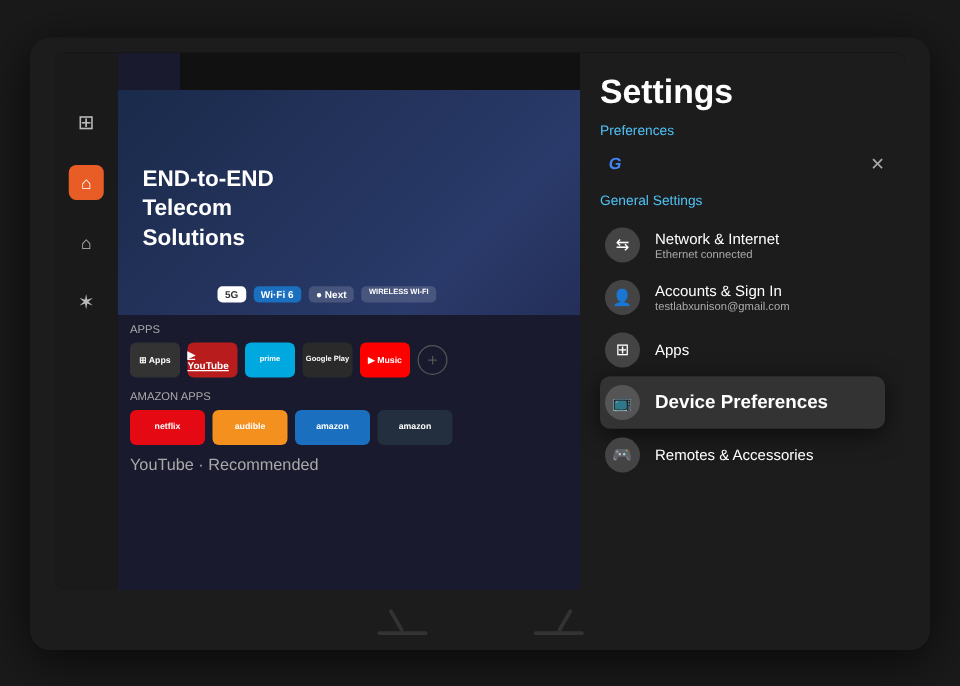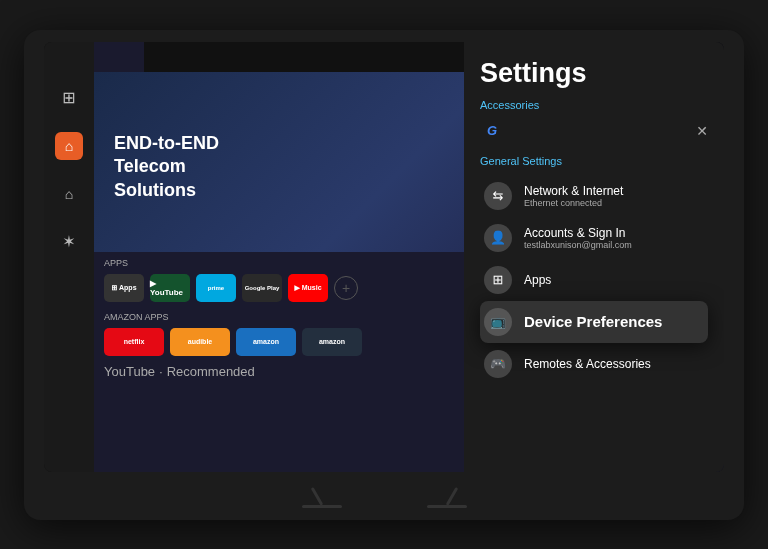--- a/index.html
+++ b/index.html
@@ -204,21 +204,21 @@
       border-radius: 5px;
       display: flex;
       align-items: center;
       justify-content: center;
       font-size: 7px;
       font-weight: bold;
       color: #fff;
     }
 
     .app-icon.apps-btn { background: #333; }
-    .app-icon.youtube { background: #14532d; }
+    .app-icon.youtube { background: #b91c1c; text-decoration: underline; }
     .app-icon.prime { background: #00a8e0; }
     .app-icon.gplay { background: #2a2a2a; }
     .app-icon.ytmusic { background: #ff0000; }
 
     .add-btn {
       width: 24px;
       height: 24px;
       border-radius: 50%;
       border: 1.5px solid #555;
       display: flex;
@@ -420,20 +420,26 @@
             <div class="banner-title" style="white-space:pre-line;">END-to-END
 Telecom
 Solutions</div>
           </div>
           <div class="banner-products">
             <div class="product-shape" style="width:22px;height:60px;"></div>
             <div class="product-shape" style="width:18px;height:50px;"></div>
             <div class="product-shape" style="width:18px;height:55px;"></div>
             <div class="product-shape" style="width:14px;height:70px;"></div>
             <div class="product-shape" style="width:14px;height:65px;"></div>
+          </div>
+          <div class="badge-row">
+            <div class="badge g5">5G</div>
+            <div class="badge wifi">Wi·Fi 6</div>
+            <div class="badge">● Next</div>
+            <div class="badge" style="font-size:6px;">WIRELESS WI-FI</div>
           </div>
         </div>
 
         <div class="apps-row">
           <div class="section-label">Apps</div>
           <div class="app-icons">
             <div class="app-icon apps-btn">⊞ Apps</div>
             <div class="app-icon youtube" style="font-size:8px;">▶ YouTube</div>
             <div class="app-icon prime" style="font-size:6px;">prime</div>
             <div class="app-icon gplay" style="font-size:6px;">Google Play</div>
@@ -454,21 +460,21 @@
 
         <div style="padding:4px 10px;">
           <div style="color:#aaa;font-size:13px;">YouTube · Recommended</div>
         </div>
 
       </div>
 
       <div class="settings-panel">
         <div class="settings-title">Settings</div>
 
-        <div class="settings-section-label">Accessories</div>
+        <div class="settings-section-label">Preferences</div>
 
         <div class="suggestion-card">
           <div class="google-logo" style="color:#4285f4;font-style:italic;">G</div>
           <div class="suggestion-text">
           </div>
           <div class="close-btn">✕</div>
         </div>
 
         <div class="settings-section-label">General Settings</div>
 

